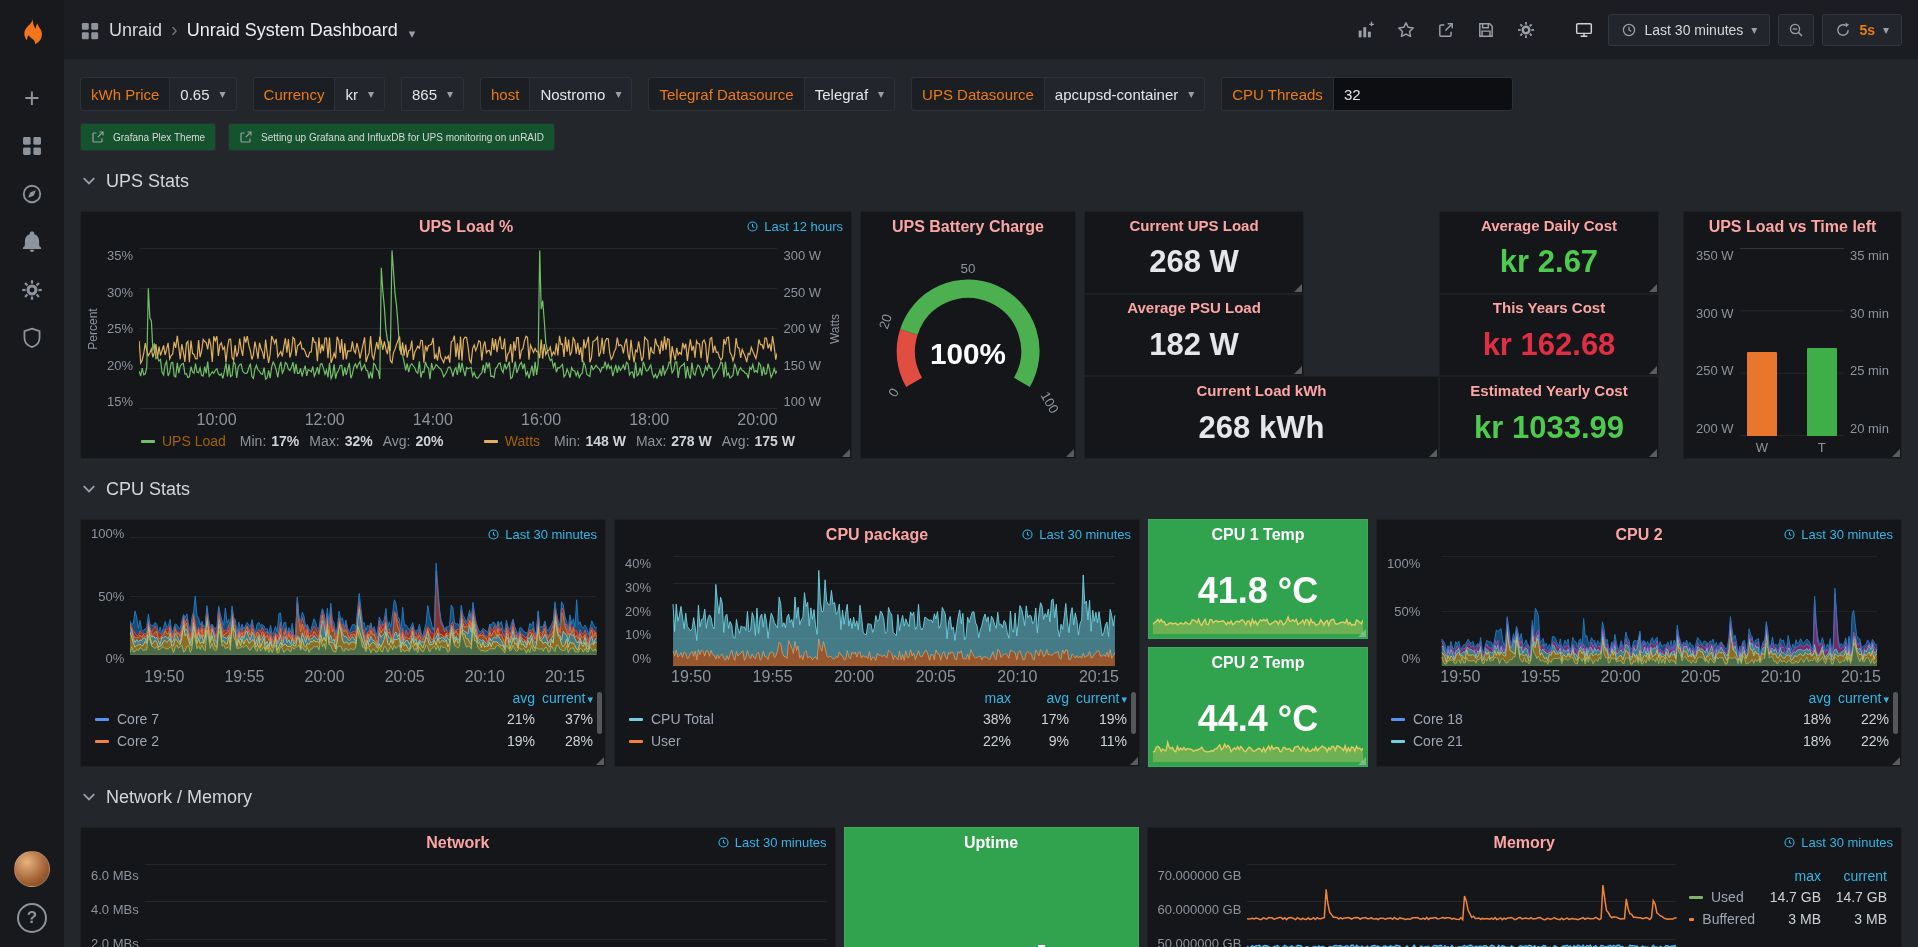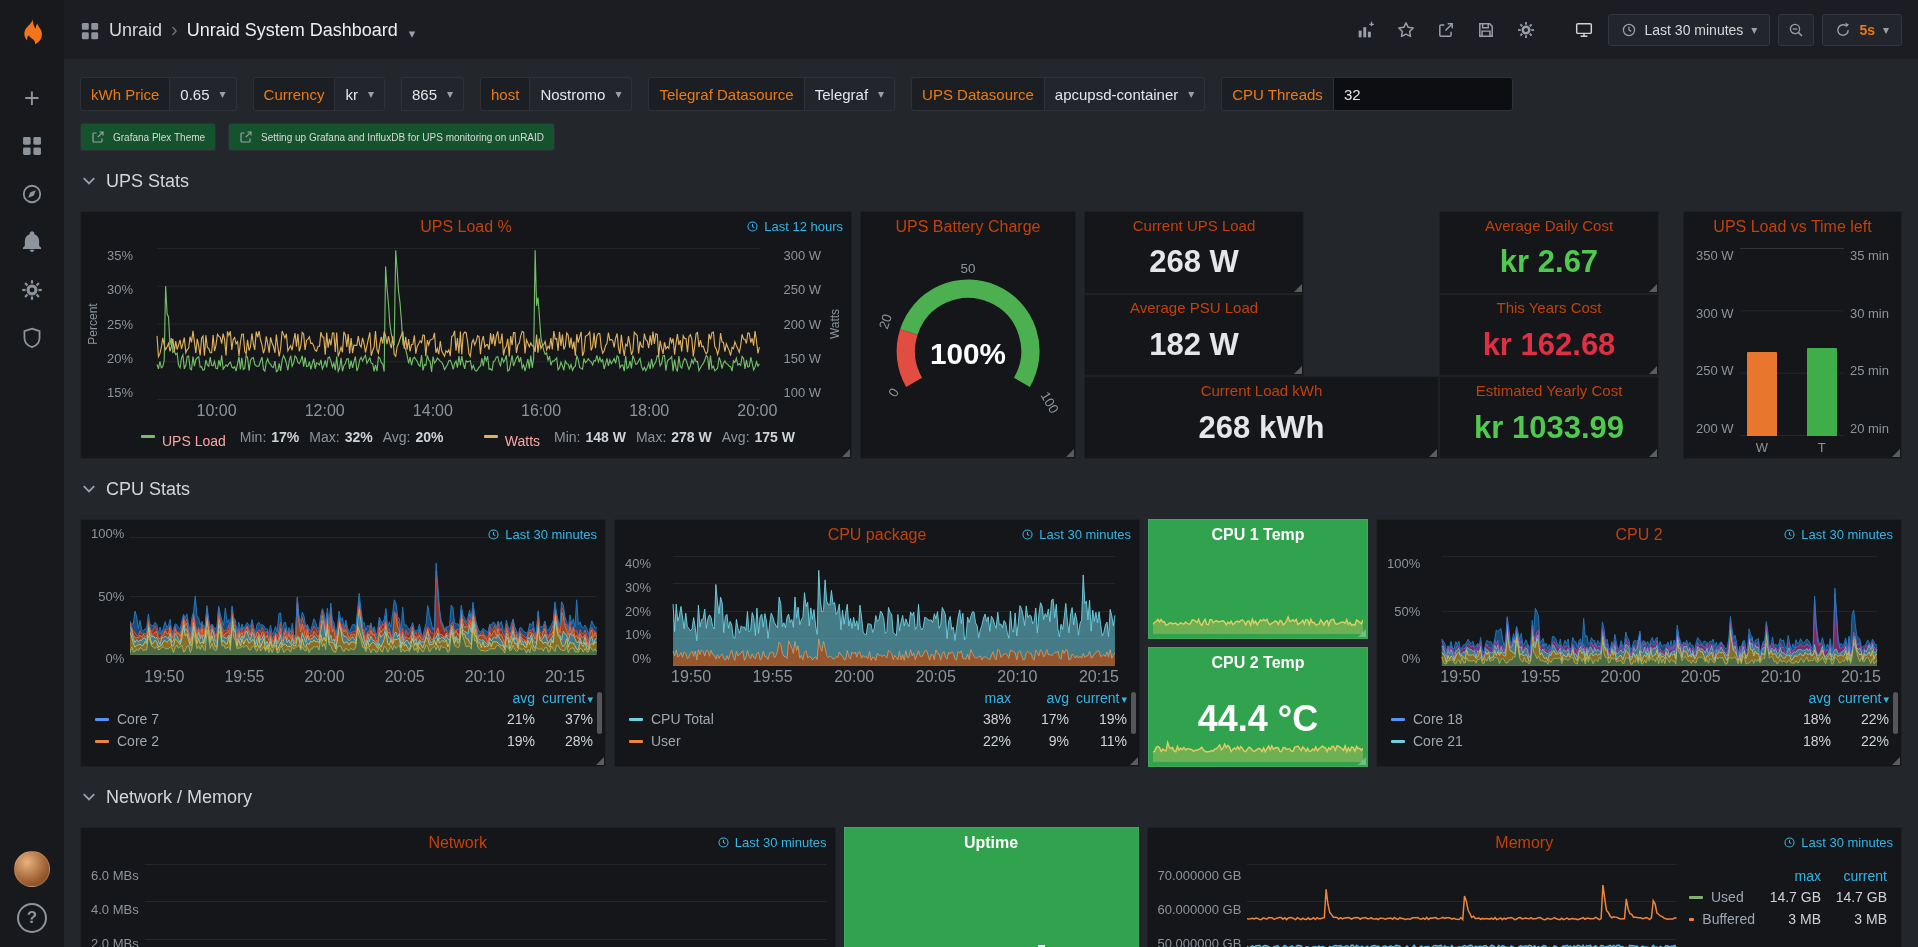--- a/index.html
+++ b/index.html
@@ -55,22 +55,22 @@
   border-radius:3px;font-size:10px;color:#d8d9da;cursor:pointer}
 .dash-link svg{width:14px;height:14px;color:#9aa0a6}
 
 .dash{padding:0 16px;overflow:hidden}
 .row-head{height:60px;display:flex;align-items:center;gap:10px;padding-left:2px;font-size:18px;color:#d3d6da;cursor:pointer}
 .row-head svg{width:14px;height:14px;color:#9aa0a6}
 .panel-row{display:flex;gap:8px;height:248px}
 .flex1{flex:1 1 0;min-width:0}
 .panel{position:relative;background:#141619;border:1px solid rgba(255,255,255,.045);display:flex;
   flex-direction:column;min-width:0}
-.panel-title{height:30px;display:flex;align-items:center;justify-content:center;font-size:16px;font-weight:400;
-  color:#c2410c;flex:none;cursor:pointer;white-space:nowrap;overflow:hidden}
+.panel-title{height:30px;display:flex;align-items:center;justify-content:center;font-size:16px;font-weight:700;
+  color:#fca5a5;flex:none;cursor:pointer;white-space:nowrap;overflow:hidden}
 .time-info{position:absolute;top:7px;right:8px;display:flex;align-items:center;gap:5px;font-size:13px;
   color:#33b5e5;cursor:pointer;z-index:2}
 .time-info svg{width:13px;height:13px}
 .resize-handle{position:absolute;right:1px;bottom:1px;width:0;height:0;border-left:8px solid transparent;
   border-bottom:8px solid rgba(255,255,255,.30);cursor:nwse-resize;z-index:2}
 
 .gwrap{flex:1;display:grid;grid-template-rows:1fr 22px;min-height:0;padding:6px 8px 0 4px}
 .cols5{grid-template-columns:auto auto 1fr auto auto}
 .cols2{grid-template-columns:auto 1fr}
 .c1{grid-column:1;grid-row:1}.c2{grid-column:2;grid-row:1}.c3{grid-column:3;grid-row:1}
@@ -86,21 +86,21 @@
 .yunit{position:relative;width:16px}
 .yunit span{position:absolute;left:50%;top:50%;transform:translate(-50%,-50%) rotate(-90deg);font-size:12px;
   color:#8e949c;white-space:nowrap}
 .plot{position:relative;min-width:0;min-height:0}
 .plot svg{position:absolute;inset:0;width:100%;height:100%;display:block}
 
 .legend-flex{display:flex;justify-content:space-between;align-items:center;padding:2px 56px 9px 60px;
   font-size:14px;color:#8e949c;flex:none}
 .lg-entry{display:flex;align-items:center}
 .swatch{display:inline-block;width:14px;height:3px;border-radius:1px}
-.lg-name{color:#fca5a5;margin:9px 4px 0 7px;cursor:pointer}
+.lg-name{color:#a16207;margin:0 4px 0 7px;cursor:pointer}
 .lg-lab{margin-left:10px}
 .lg-val{margin-left:5px;color:#cfd3d7;font-weight:700}
 .legend-table{position:relative;padding:0 12px 14px 14px;font-size:14px;flex:none}
 .lt-head{display:flex;height:20px;align-items:center;color:#33b5e5}
 .lt-col{width:58px;text-align:right;cursor:pointer}
 .lt-row{display:flex;height:22px;align-items:center}
 .lt-name{flex:1;display:flex;align-items:center;gap:8px;color:#9fa7b3;cursor:pointer;min-width:0}
 .lt-row .lt-col{color:#cfd3d7;cursor:default}
 .lt-caret{margin-left:2px;font-size:11px}
 .lt-scroll{position:absolute;right:3px;top:4px;width:5px;height:42px;border-radius:3px;background:rgba(255,255,255,.28);cursor:grab}
@@ -708,20 +708,21 @@
               <span class="lt-col">11%</span>
             </div>
             <div class="lt-scroll"></div>
           </div>
           <div class="resize-handle"></div>
         </div>
 
         <div class="temp-col">
           <div class="panel panel-green temp">
             <div class="panel-title">CPU 1 Temp</div>
+            <div class="stat-value">41.8 °C</div>
             <svg class="spark" viewBox="0 0 210 26">
                 <path d="M0.0,16.4L1.6,14.4L3.3,13.2L4.9,11.5L6.5,14.0L8.1,11.5L9.8,14.0L11.4,13.7L13.0,17.4L14.7,16.5L16.3,15.1L17.9,14.7L19.5,15.9L21.2,15.4L22.8,15.1L24.4,16.8L26.0,16.1L27.7,14.8L29.3,15.6L30.9,16.1L32.6,13.9L34.2,15.3L35.8,16.3L37.4,15.6L39.1,12.0L40.7,12.0L42.3,13.0L44.0,14.5L45.6,11.3L47.2,15.6L48.8,17.4L50.5,13.7L52.1,11.4L53.7,16.3L55.3,16.9L57.0,11.6L58.6,11.6L60.2,14.7L61.9,13.4L63.5,12.5L65.1,14.0L66.7,13.4L68.4,13.2L70.0,12.8L71.6,13.9L73.3,16.9L74.9,14.1L76.5,15.7L78.1,13.2L79.8,16.6L81.4,15.5L83.0,13.4L84.7,13.3L86.3,14.2L87.9,12.3L89.5,11.8L91.2,13.8L92.8,16.9L94.4,13.2L96.0,13.0L97.7,17.2L99.3,11.3L100.9,15.3L102.6,13.2L104.2,17.0L105.8,14.3L107.4,11.9L109.1,12.9L110.7,11.4L112.3,12.8L114.0,11.4L115.6,15.4L117.2,16.7L118.8,15.0L120.5,14.5L122.1,12.8L123.7,13.6L125.3,16.4L127.0,12.4L128.6,13.2L130.2,16.9L131.9,15.5L133.5,12.8L135.1,9.0L136.7,13.4L138.4,12.8L140.0,11.7L141.6,13.4L143.3,11.4L144.9,16.5L146.5,15.3L148.1,14.3L149.8,12.3L151.4,16.0L153.0,11.6L154.7,12.0L156.3,16.5L157.9,11.2L159.5,14.7L161.2,14.3L162.8,17.1L164.4,16.7L166.0,16.0L167.7,11.9L169.3,14.0L170.9,17.1L172.6,13.4L174.2,12.5L175.8,17.2L177.4,12.4L179.1,11.5L180.7,11.4L182.3,15.7L184.0,16.2L185.6,15.7L187.2,14.6L188.8,14.3L190.5,14.2L192.1,15.3L193.7,11.7L195.3,16.3L197.0,14.5L198.6,17.3L200.2,16.3L201.9,17.3L203.5,12.1L205.1,12.9L206.7,14.5L208.4,15.6L210.0,12.0L210,26L0,26Z" fill="#e2cd63" fill-opacity="0.35" stroke="none"></path>
                 <path d="M0.0,16.4L1.6,14.4L3.3,13.2L4.9,11.5L6.5,14.0L8.1,11.5L9.8,14.0L11.4,13.7L13.0,17.4L14.7,16.5L16.3,15.1L17.9,14.7L19.5,15.9L21.2,15.4L22.8,15.1L24.4,16.8L26.0,16.1L27.7,14.8L29.3,15.6L30.9,16.1L32.6,13.9L34.2,15.3L35.8,16.3L37.4,15.6L39.1,12.0L40.7,12.0L42.3,13.0L44.0,14.5L45.6,11.3L47.2,15.6L48.8,17.4L50.5,13.7L52.1,11.4L53.7,16.3L55.3,16.9L57.0,11.6L58.6,11.6L60.2,14.7L61.9,13.4L63.5,12.5L65.1,14.0L66.7,13.4L68.4,13.2L70.0,12.8L71.6,13.9L73.3,16.9L74.9,14.1L76.5,15.7L78.1,13.2L79.8,16.6L81.4,15.5L83.0,13.4L84.7,13.3L86.3,14.2L87.9,12.3L89.5,11.8L91.2,13.8L92.8,16.9L94.4,13.2L96.0,13.0L97.7,17.2L99.3,11.3L100.9,15.3L102.6,13.2L104.2,17.0L105.8,14.3L107.4,11.9L109.1,12.9L110.7,11.4L112.3,12.8L114.0,11.4L115.6,15.4L117.2,16.7L118.8,15.0L120.5,14.5L122.1,12.8L123.7,13.6L125.3,16.4L127.0,12.4L128.6,13.2L130.2,16.9L131.9,15.5L133.5,12.8L135.1,9.0L136.7,13.4L138.4,12.8L140.0,11.7L141.6,13.4L143.3,11.4L144.9,16.5L146.5,15.3L148.1,14.3L149.8,12.3L151.4,16.0L153.0,11.6L154.7,12.0L156.3,16.5L157.9,11.2L159.5,14.7L161.2,14.3L162.8,17.1L164.4,16.7L166.0,16.0L167.7,11.9L169.3,14.0L170.9,17.1L172.6,13.4L174.2,12.5L175.8,17.2L177.4,12.4L179.1,11.5L180.7,11.4L182.3,15.7L184.0,16.2L185.6,15.7L187.2,14.6L188.8,14.3L190.5,14.2L192.1,15.3L193.7,11.7L195.3,16.3L197.0,14.5L198.6,17.3L200.2,16.3L201.9,17.3L203.5,12.1L205.1,12.9L206.7,14.5L208.4,15.6L210.0,12.0" fill="none" stroke="#e2cd63" stroke-width="1.4"></path>
               </svg>
             <div class="resize-handle"></div>
           </div>
           <div class="panel panel-green temp">
             <div class="panel-title">CPU 2 Temp</div>
             <div class="stat-value">44.4 °C</div>
             <svg class="spark" viewBox="0 0 210 26">

